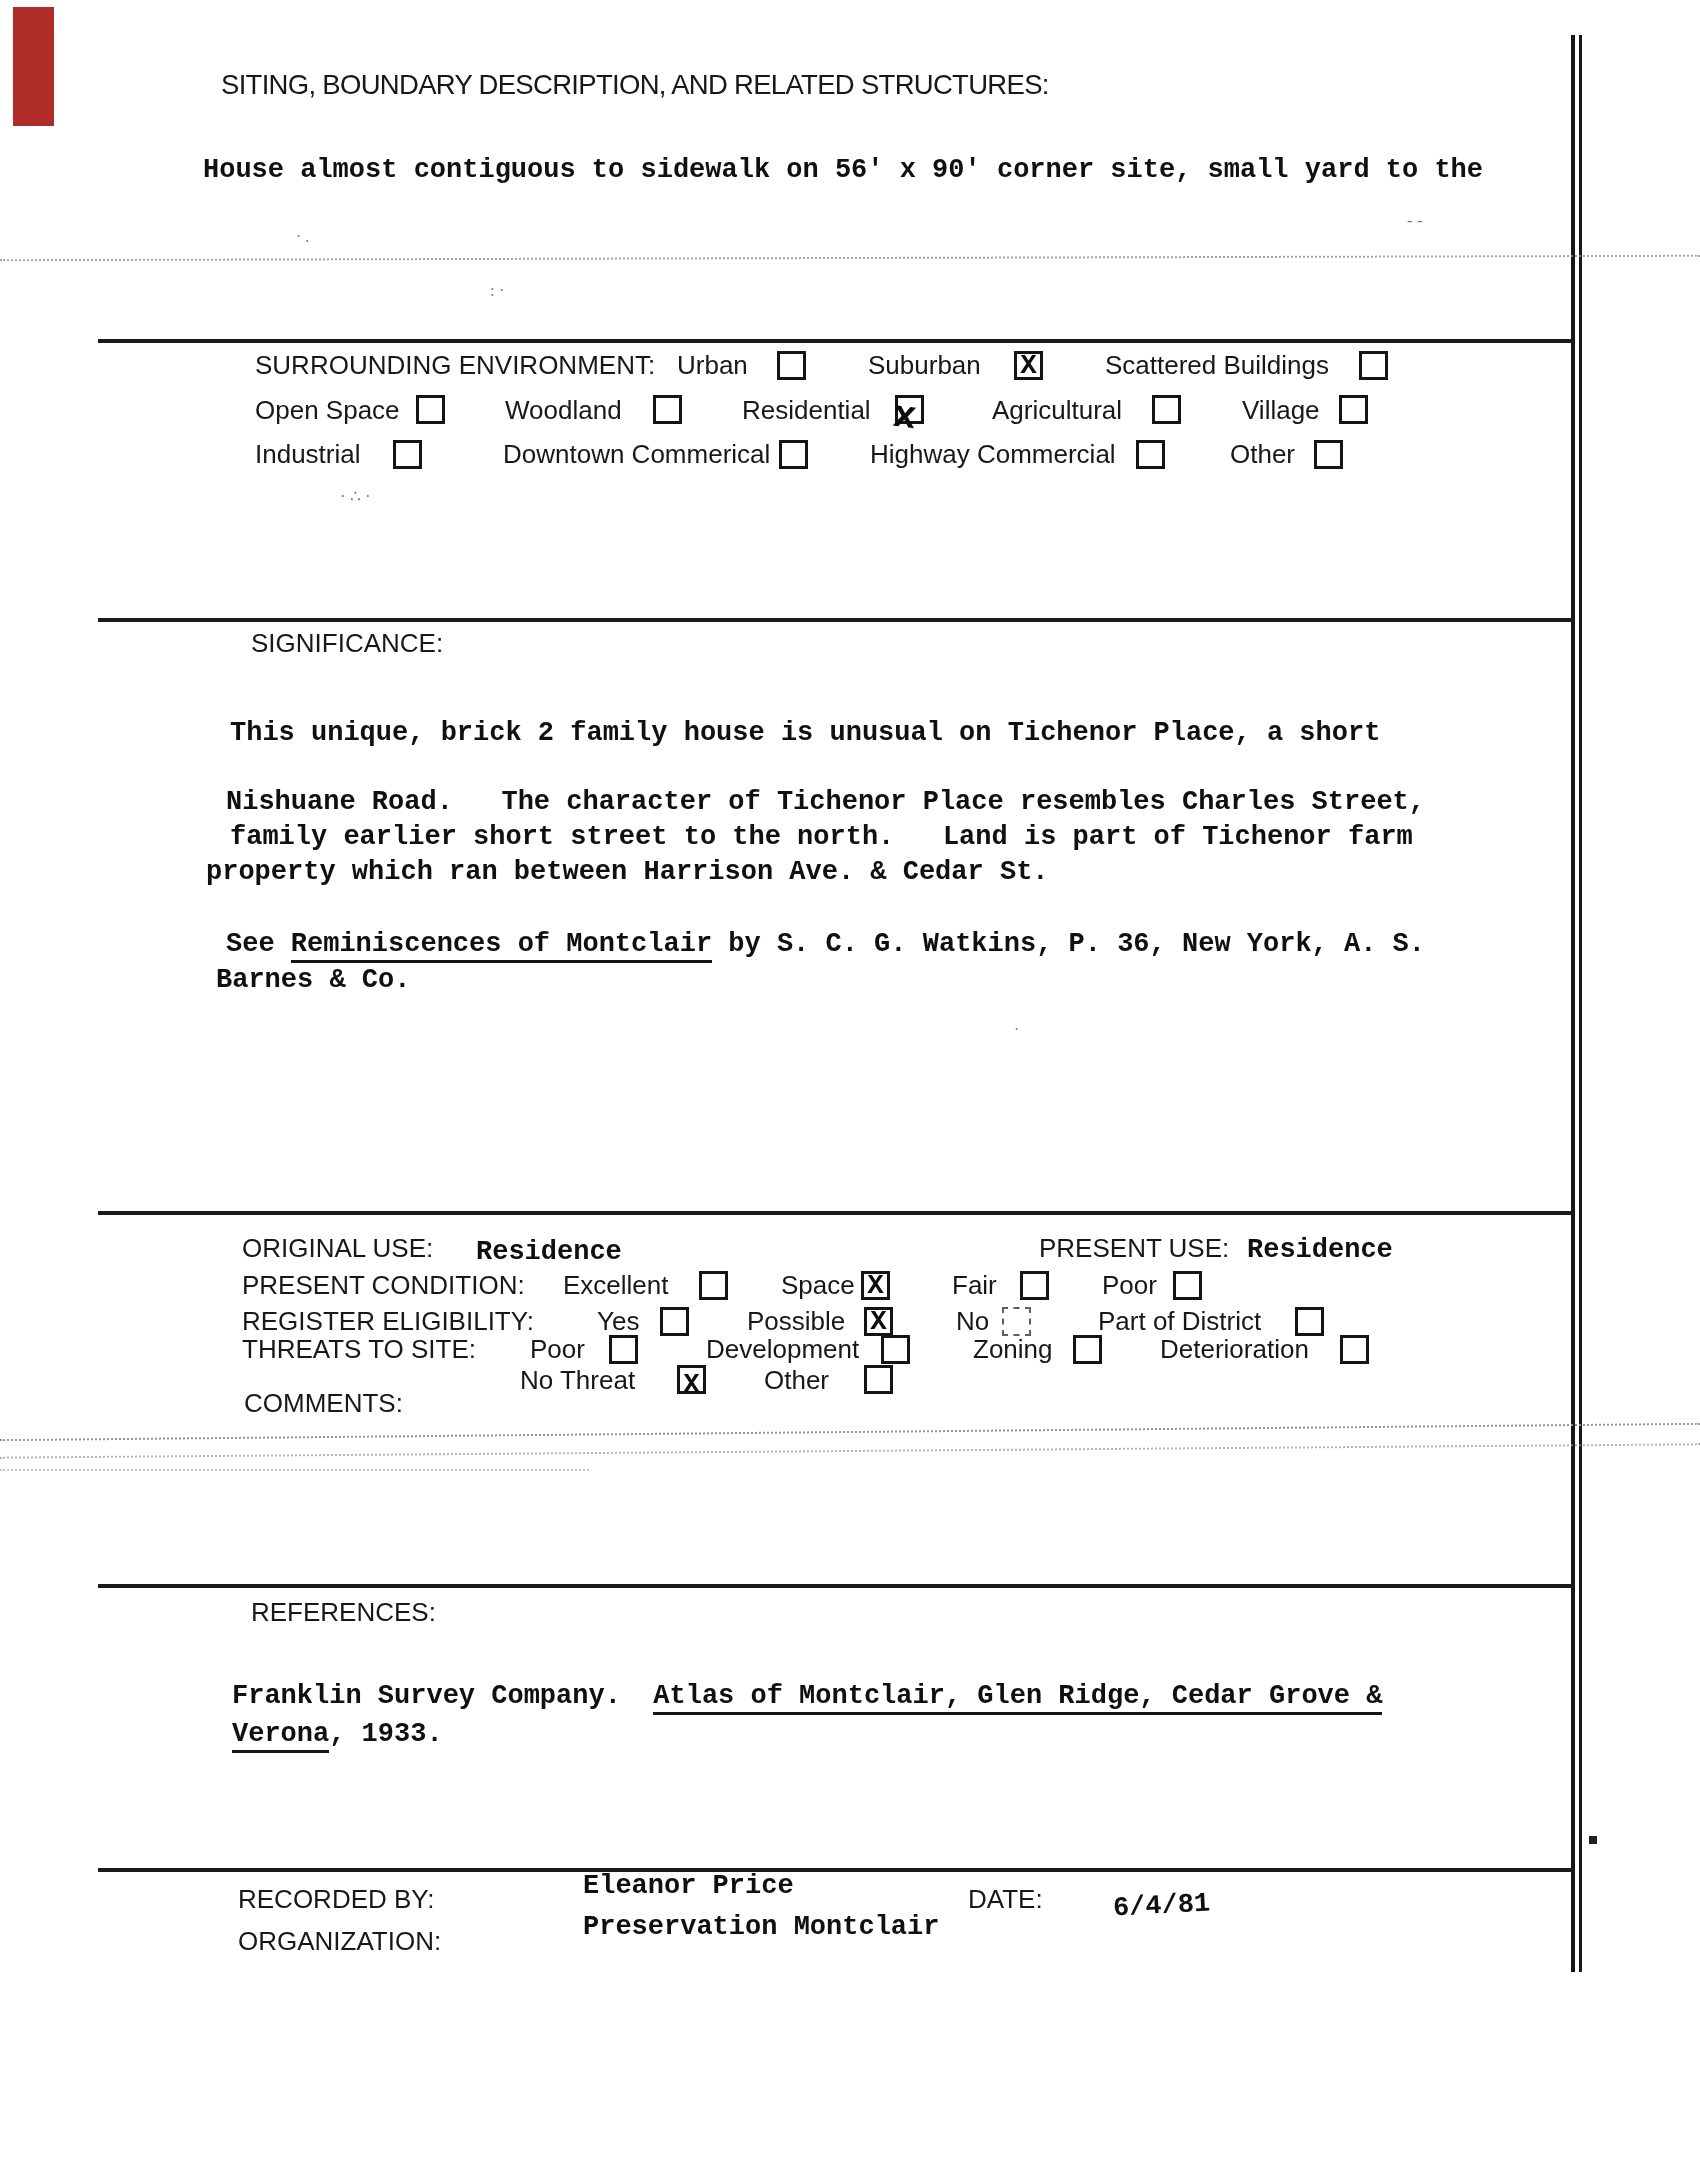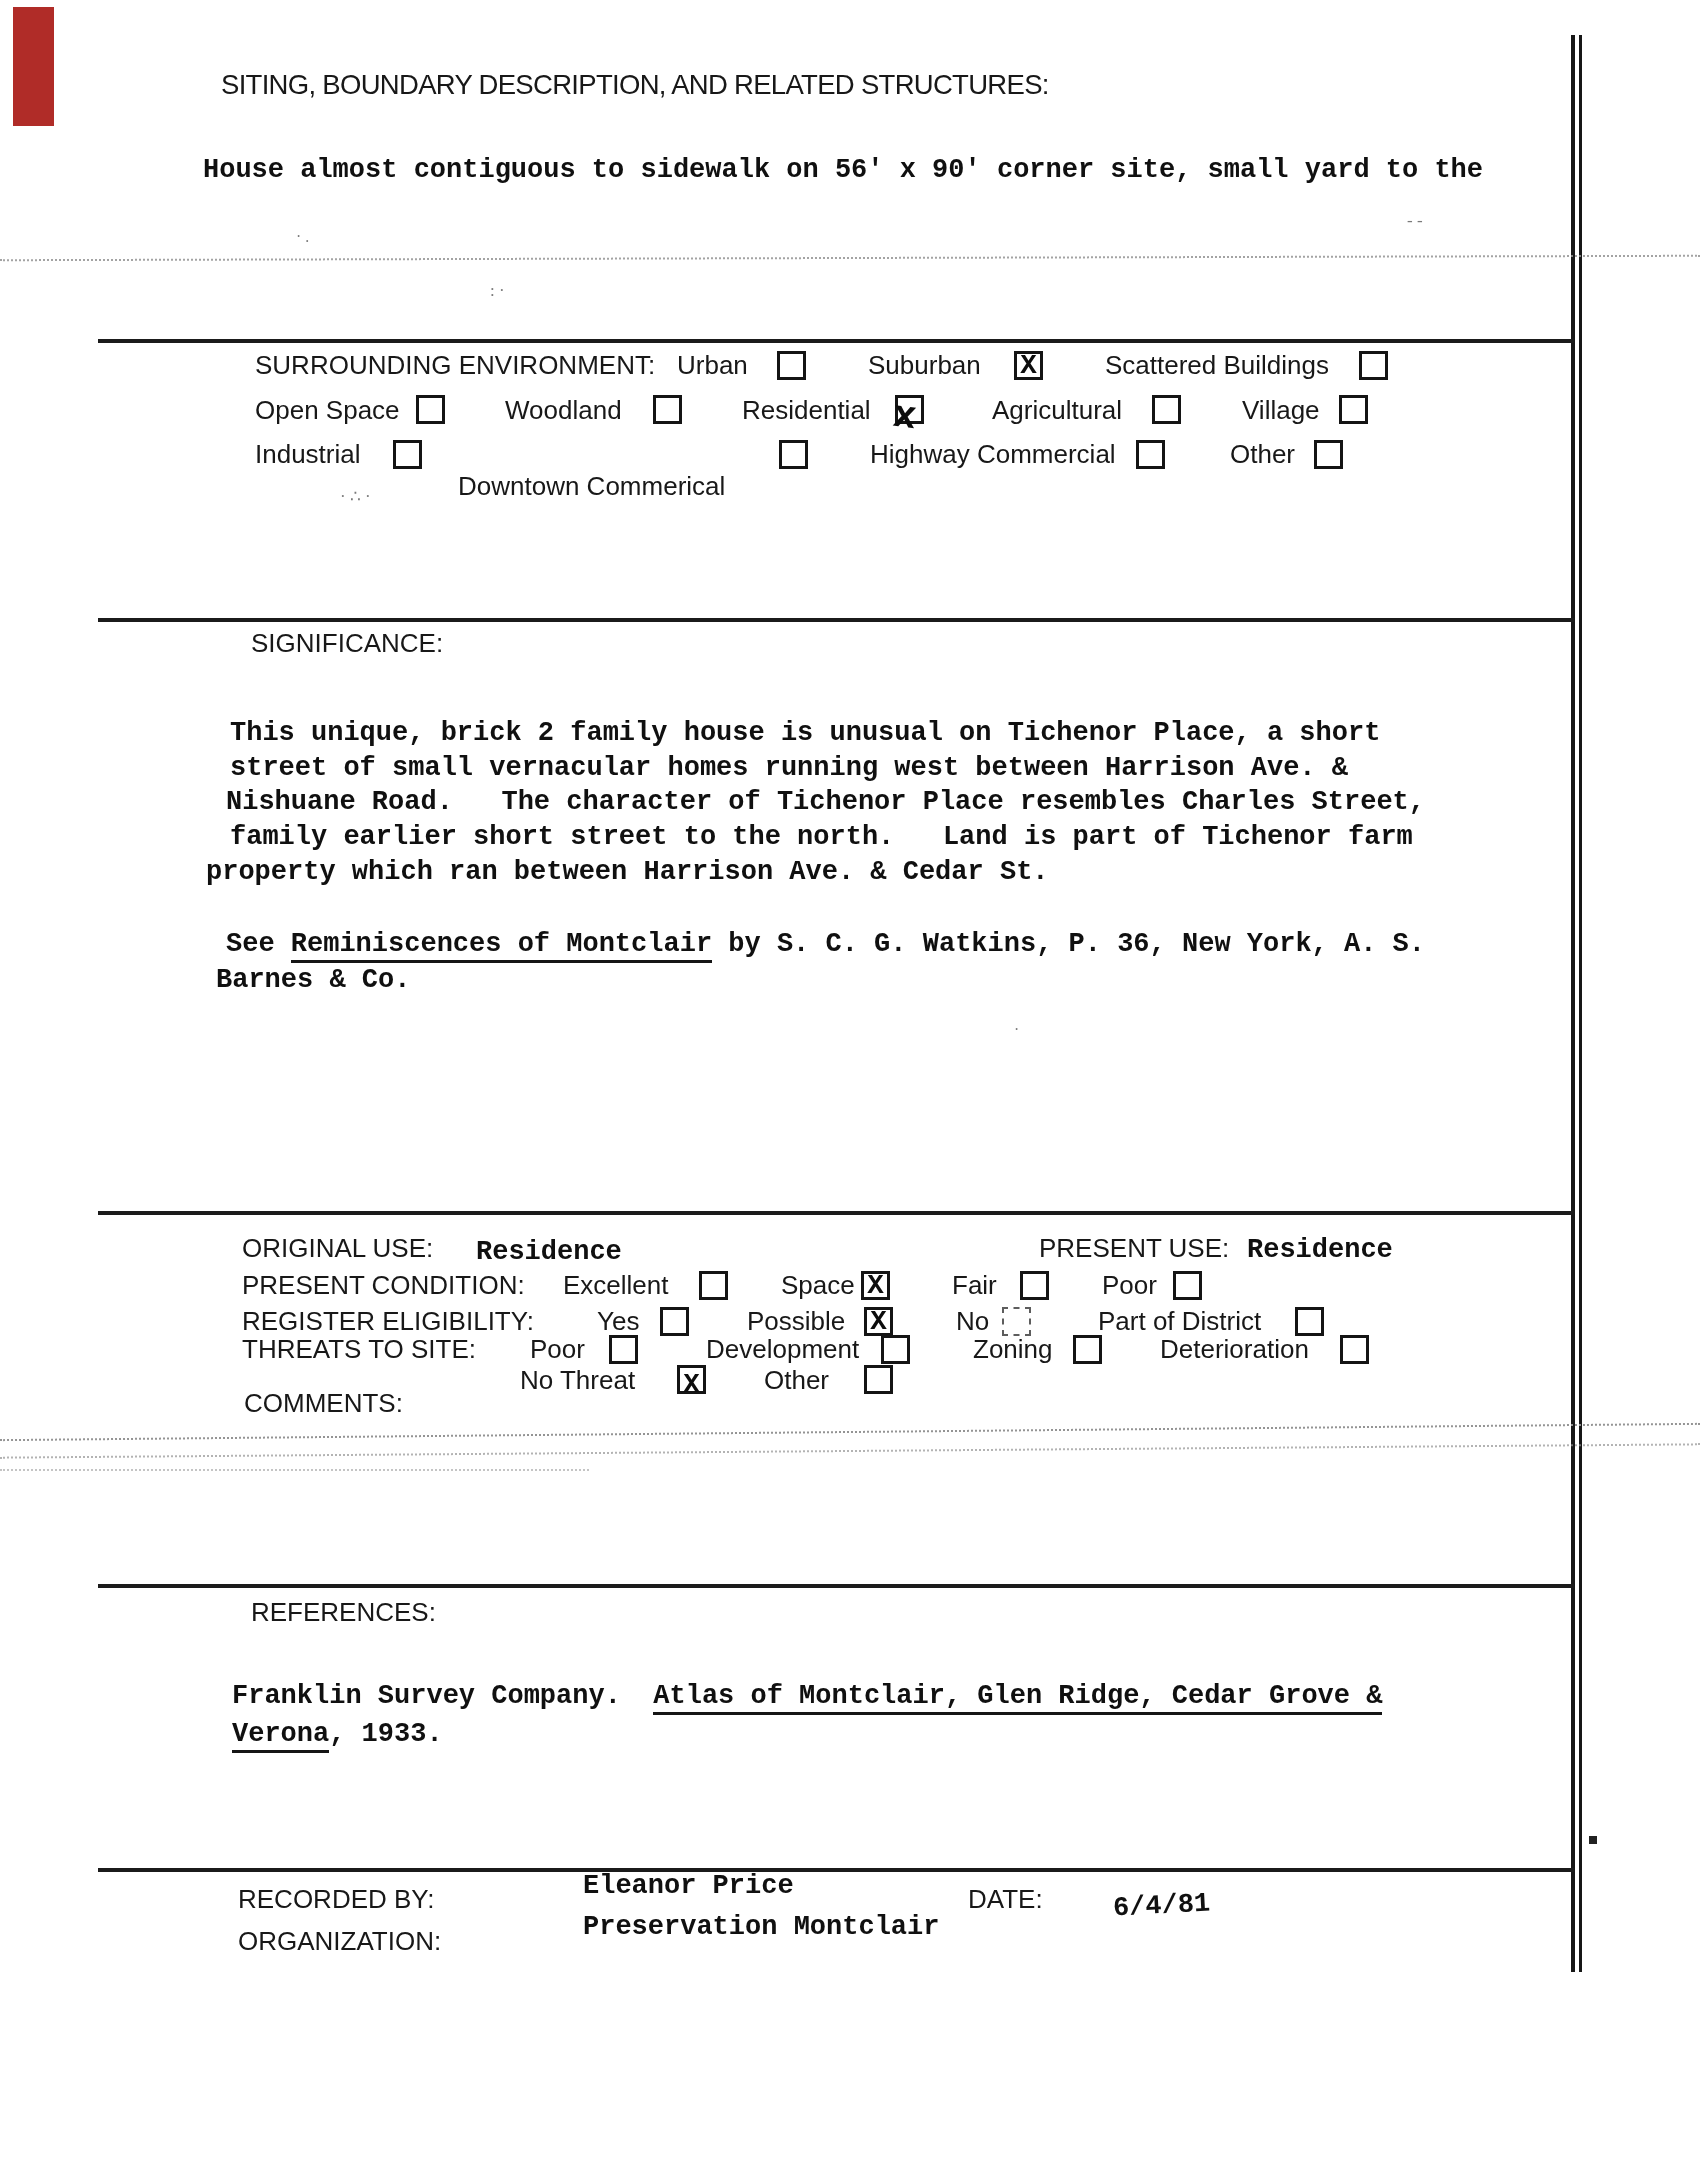--- a/index.html
+++ b/index.html
@@ -76,38 +76,37 @@
     </div>
   <div class="abs ser" style="left:1242px;top:397px;">Village</div>
   <div class="box" style="left:1339px;top:395px;">
       <span class="mk"></span>
     </div>
 
   <div class="abs ser" style="left:255px;top:441px;">Industrial</div>
   <div class="box" style="left:393px;top:440px;">
       <span class="mk"></span>
     </div>
-  <div class="abs ser" style="left:458px;top:441px;margin-top:32px;">Downtown Commerical</div>
+  <div class="abs ser" style="left:503px;top:441px;">Downtown Commerical</div>
   <div class="box" style="left:779px;top:440px;">
       <span class="mk"></span>
     </div>
   <div class="abs ser" style="left:870px;top:441px;">Highway Commercial</div>
   <div class="box" style="left:1136px;top:440px;">
       <span class="mk"></span>
     </div>
   <div class="abs ser" style="left:1230px;top:441px;">Other</div>
   <div class="box" style="left:1314px;top:440px;">
       <span class="mk"></span>
     </div>
 
   <div class="rule" style="left:98px;top:618px;width:1476px;"></div>
 
   <div class="abs ser" style="left:251px;top:630px;">SIGNIFICANCE:</div>
   <div class="abs mono" style="left:230px;top:720px;">This unique, brick 2 family house is unusual on Tichenor Place, a short</div>
-  <div class="abs mono" style="left:230px;top:755px;">street of small vernacular homes running west between Harrison Ave. &amp;</div>
   <div class="abs mono" style="left:226px;top:789px;">Nishuane Road.   The character of Tichenor Place resembles Charles Street,</div>
   <div class="abs mono" style="left:230px;top:824px;">family earlier short street to the north.   Land is part of Tichenor farm</div>
   <div class="abs mono" style="left:206px;top:859px;">property which ran between Harrison Ave. &amp; Cedar St.</div>
 
   <div class="abs mono" style="left:226px;top:931px;"><span>See </span><span class="u">Reminiscences of Montclair</span><span> by S. C. G. Watkins, P. 36, New York, A. S.</span></div>
   <div class="abs mono" style="left:216px;top:967px;">Barnes &amp; Co.</div>
 
   <div class="rule" style="left:98px;top:1211px;width:1476px;"></div>
 
   <div class="abs ser" style="left:242px;top:1235px;">ORIGINAL USE:</div>

